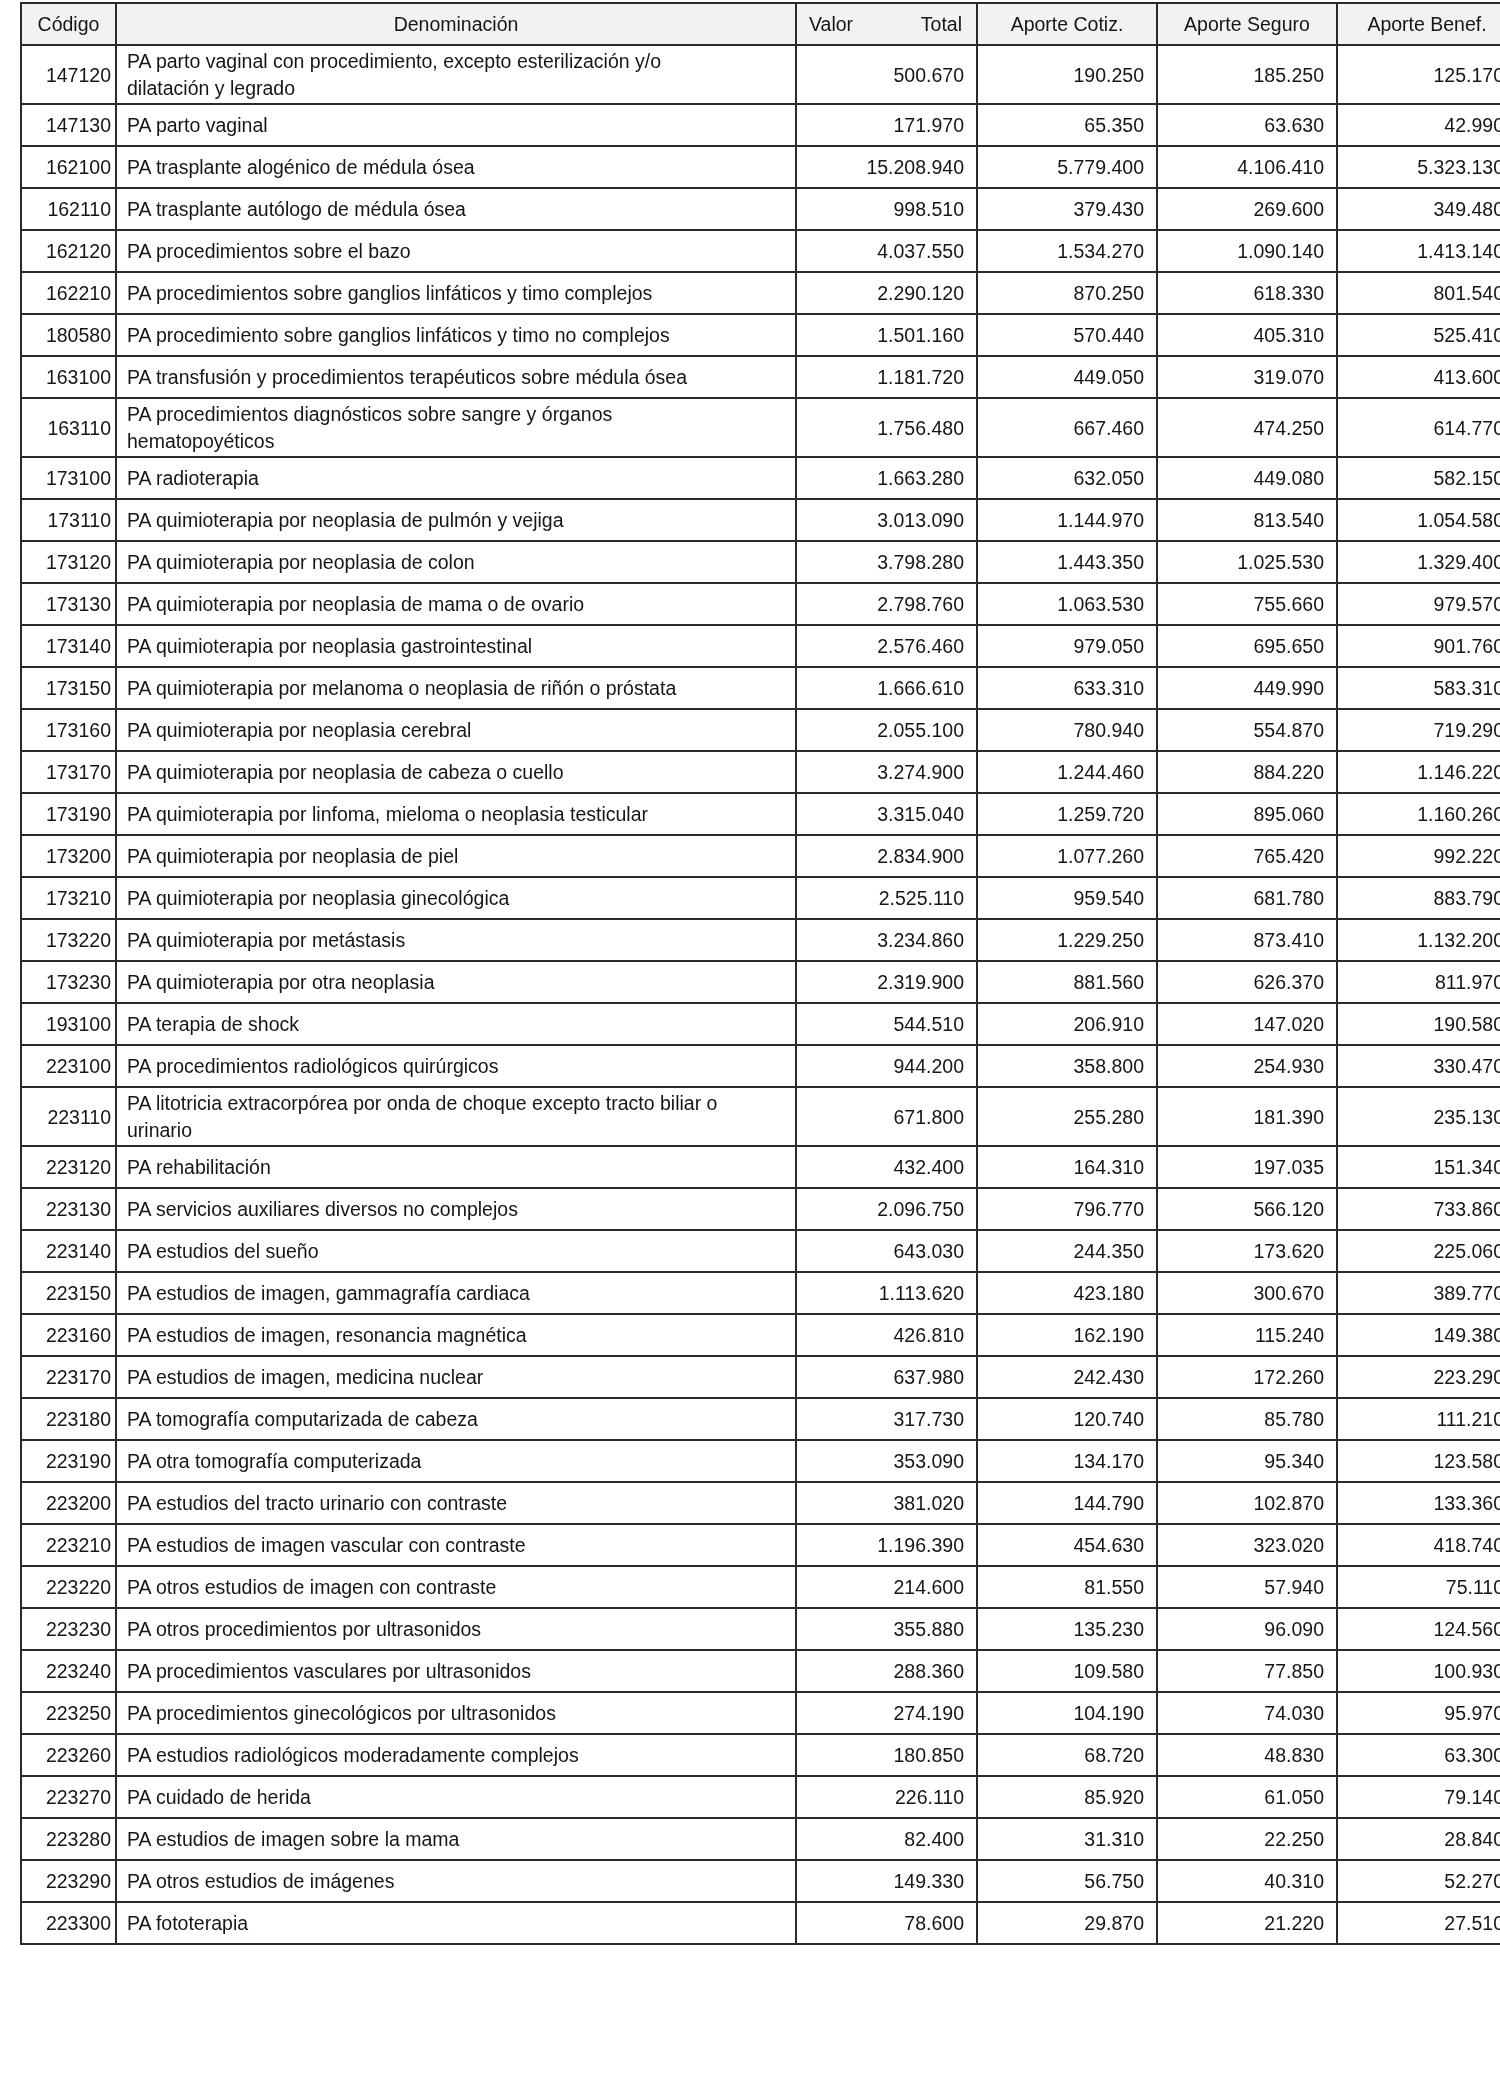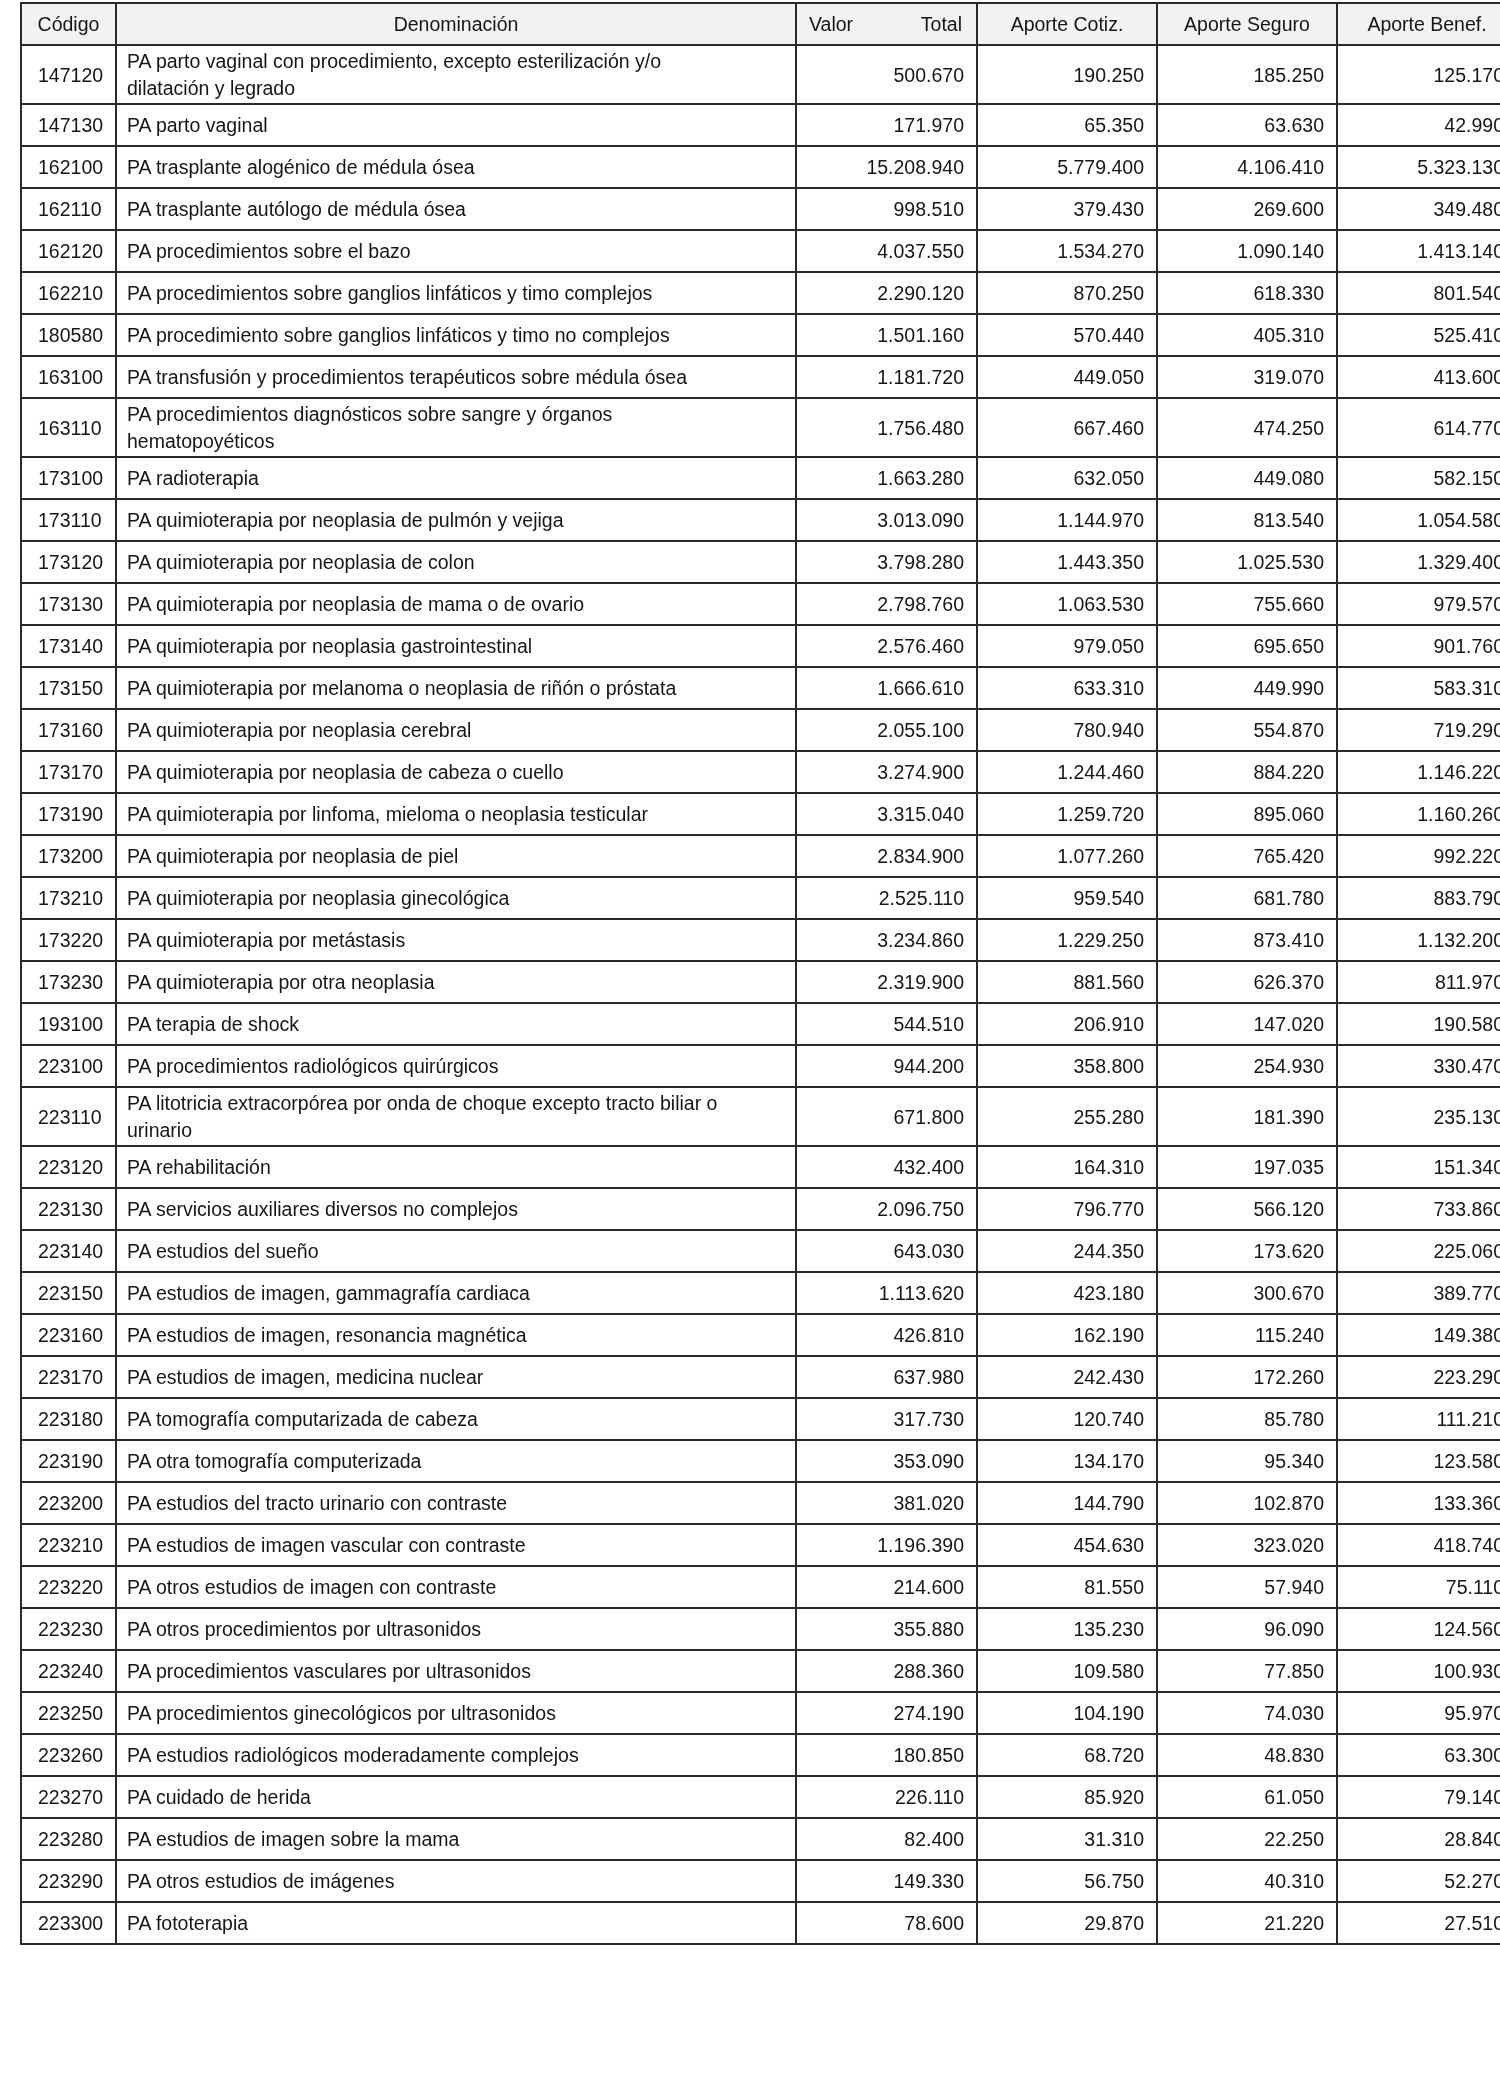--- a/index.html
+++ b/index.html
@@ -28,21 +28,21 @@
   .tbl th {
     background: #f2f2f2;
     font-weight: normal;
     height: 40px;
     text-align: center;
     white-space: nowrap;
   }
   .tbl td { height: 40px; white-space: nowrap; }
   .tbl tr.double td { height: 57px; }
   .tbl tr.double td.name { white-space: normal; line-height: 27px; padding-right: 60px; margin-left: 16px; }
-  .tbl td.code { text-align: left; padding: 0 16px; }
+  .tbl td.code { text-align: right; padding: 0 4px; }
   .tbl td.num { text-align: right; padding-right: 12px; }
   .tbl th.code-h { padding: 0 4px; }
   .th-split { display: flex; justify-content: space-between; padding: 0 4px 0 2px; gap: 43px; }
 </style>
 </head>
 <body>
 
 <table class="tbl">
   <colgroup>
     <col class="c-code">

